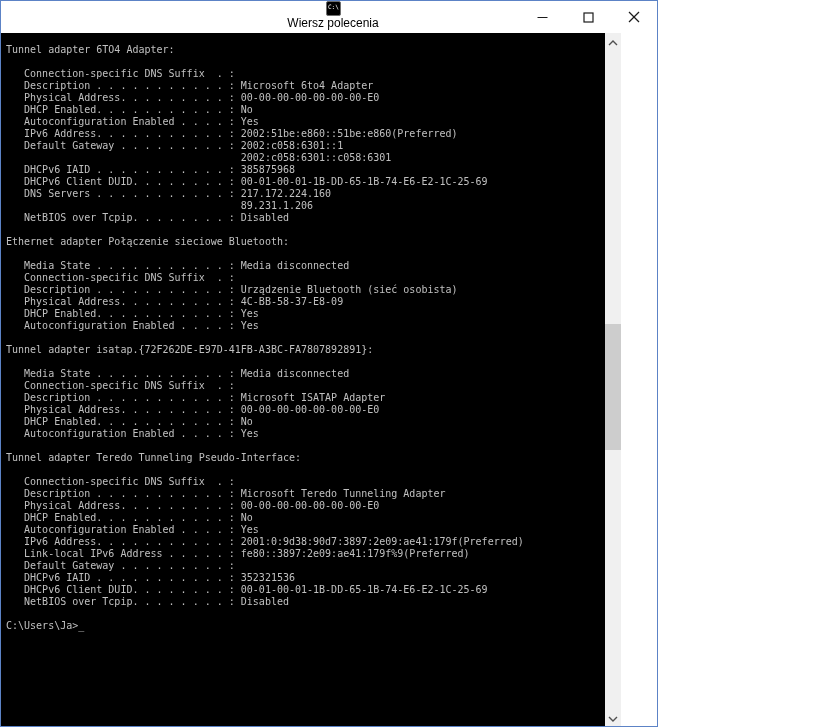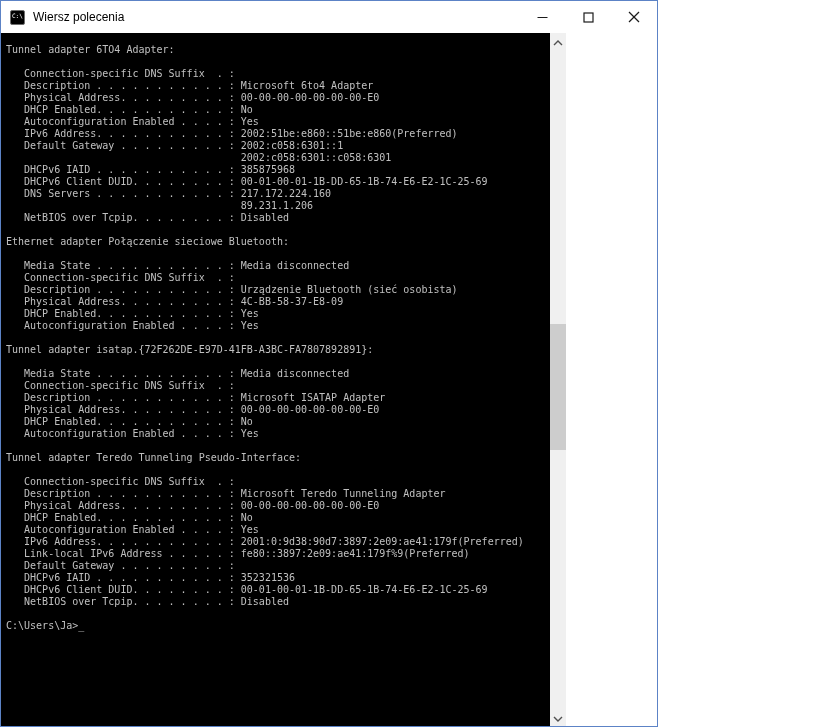--- a/index.html
+++ b/index.html
@@ -17,40 +17,40 @@
     font-family:"Liberation Sans",sans-serif;
   }
   .window{
     position:absolute;left:0;top:0;width:658px;height:727px;
     border:1px solid var(--window-border);
     background:var(--titlebar-bg);
   }
   
   .titlebar{
     position:relative;height:32px;background:var(--titlebar-bg);
-    display:flex;align-items:center;
+    display:flex;align-items:center;flex-direction:column;
   }
   .cmd-icon{
     width:15px;height:15px;margin-left:9px;flex:0 0 auto;
     background:#000;border:1px solid #6e6e6e;border-radius:2px;
     color:#fff;font-family:"DejaVu Sans Mono",monospace;
     font-size:6px;line-height:6px;padding:2px 0 0 1px;overflow:hidden;
   }
   .title-text{
     margin-left:8px;font-size:12px;color:#000;white-space:nowrap;
   }
   .controls{position:absolute;right:0;top:0;height:32px;display:flex;}
   .ctrl-btn{
     width:46px;height:32px;border:none;background:transparent;padding:0;
     display:flex;align-items:center;justify-content:center;cursor:default;
   }
   .ctrl-btn svg{display:block;}
   
   .win-body{
-    position:absolute;top:32px;left:0;width:565px;height:693px;
+    position:absolute;top:32px;left:0;width:620px;height:693px;
     display:flex;
   }
   .screen{
     width:640px;height:100%;background:var(--terminal-bg);overflow:hidden;
   }
   .term{
     margin:0;padding:11px 0 0 5px;
     font-family:"DejaVu Sans Mono",monospace;
     font-size:10px;line-height:12px;color:var(--terminal-text);
     white-space:pre;

